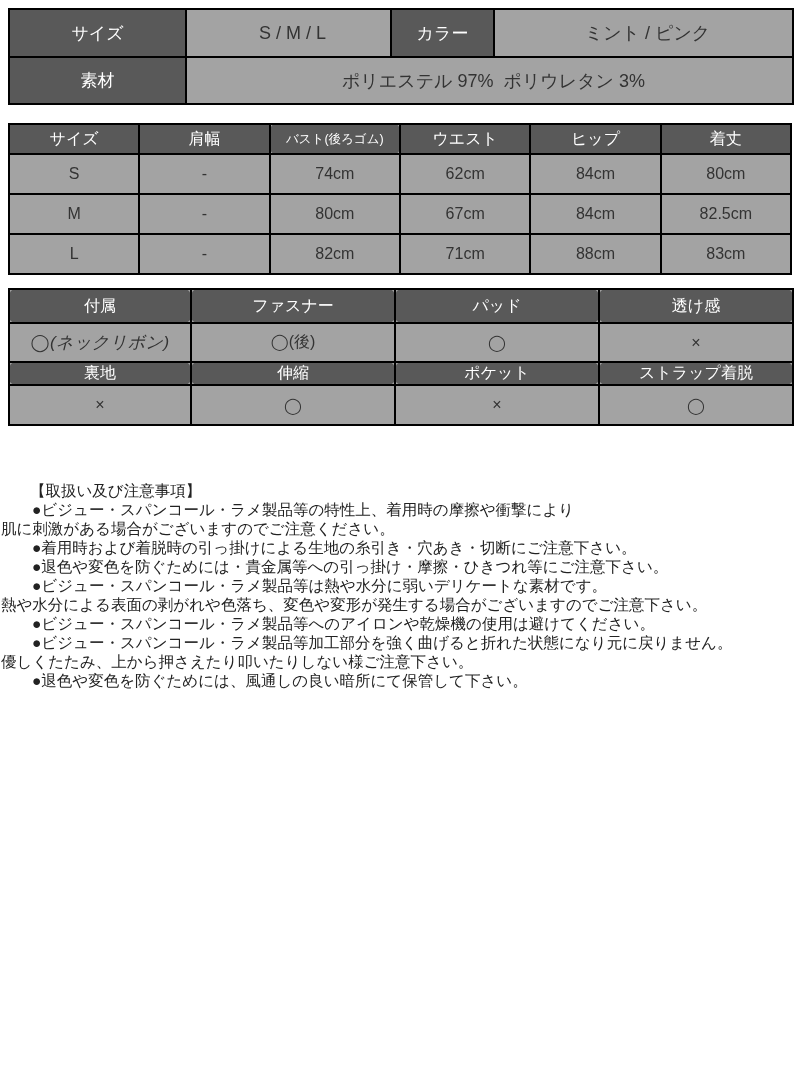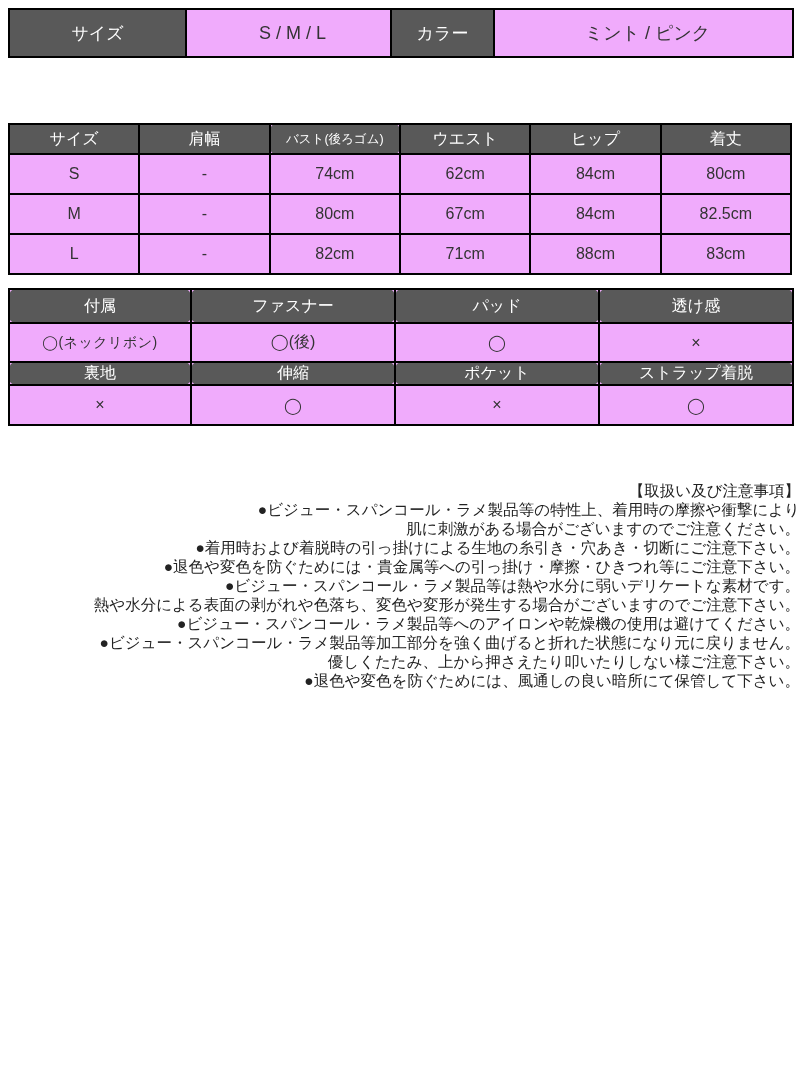--- a/index.html
+++ b/index.html
@@ -11,21 +11,21 @@
     position: relative;
     overflow: hidden;
   }
   .sheet { position: relative; width: 800px; height: 1067px; background: #ffffff; }
 
   table {
     border-collapse: collapse;
     table-layout: fixed;
     position: absolute;
     left: 8px;
-    background: #f0abfc;
+    background: #a3a3a3;
   }
   th, td {
     border: 2px solid #000000;
     text-align: center;
     vertical-align: middle;
     overflow: hidden;
     padding: 0;
     font-weight: normal;
   }
   th.dk { background: #595959; color: #ffffff; }
@@ -47,31 +47,30 @@
   #meas-table td { font-size: 16px; color: #333333; }
 
   
   #feat-table { top: 288px; width: 784px; }
   #feat-table tr.hd1 { height: 34px; }
   #feat-table tr.vl1 { height: 39px; }
   #feat-table tr.hd2 { height: 17px; }
   #feat-table tr.vl2 { height: 40px; }
   #feat-table th { font-size: 16px; border-radius: 7px; }
   #feat-table td { font-size: 16px; color: #333333; }
-  #feat-table td.wide { font-size: 14px; letter-spacing: 0.5px; }
+  #feat-table td.wide { font-size: 17px; letter-spacing: 0.5px; font-style: italic; }
 
   
   .care {
     position: absolute;
     left: 0; top: 481px;
     width: 800px;
     font-size: 15.5px;
     line-height: 19px;
     color: #222222;
-    text-align: right;
   }
   .care div { white-space: nowrap; }
   .care .t { margin-left: 30px; }
   .care .b { margin-left: 32px; }
   .care .f { margin-left: 1px; }
 </style>
 </head>
 <body>
 
 <div class="sheet">
@@ -82,20 +81,24 @@
         <col style="width:205px">
         <col style="width:103px">
         <col style="width:299px">
     </colgroup>
     <tbody>
         <tr class="r1">
       <th class="dk">サイズ</th>
       <td>S / M / L</td>
       <th class="dk">カラー</th>
       <td>ミント / ピンク</td>
+    </tr>
+    <tr class="r2">
+      <th class="dk">素材</th>
+      <td class="pre" colspan="3">ポリエステル 97%  ポリウレタン 3%</td>
     </tr>
   </tbody>
     </table>
 
   <table id="meas-table">
     <tbody>
         <tr class="hd">
       <th class="dk">サイズ</th>
       <th class="dk">肩幅</th>
       <th class="dk bust-h">バスト(後ろゴム)</th>

